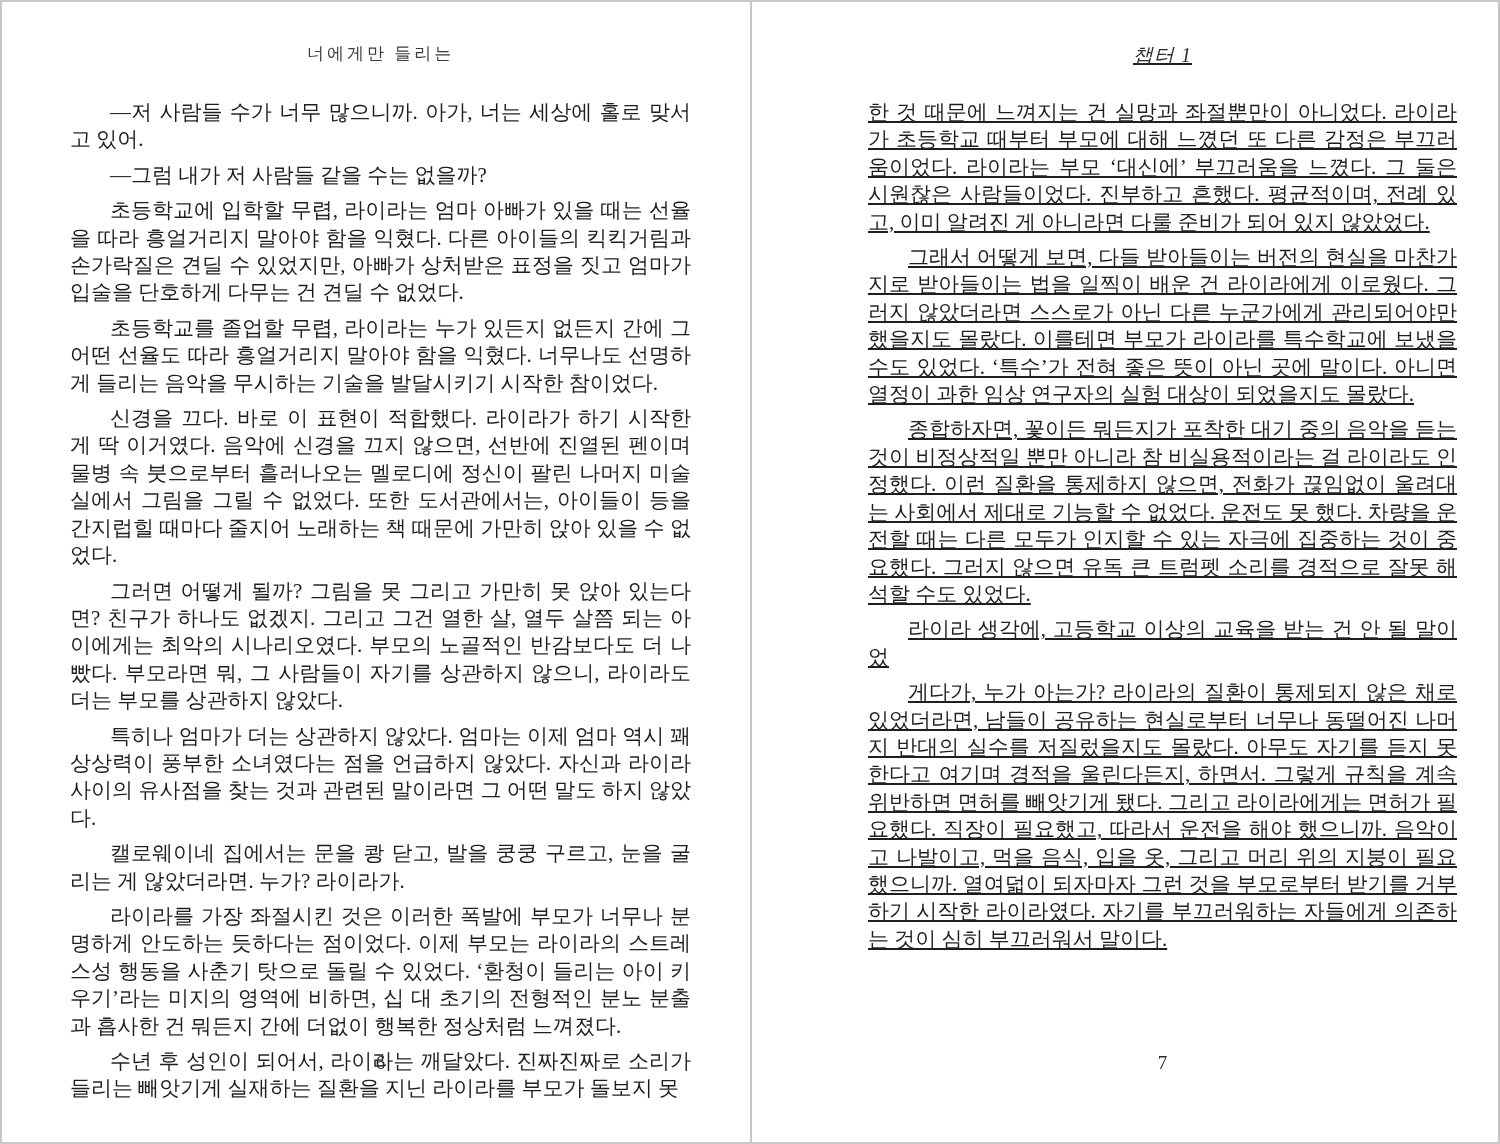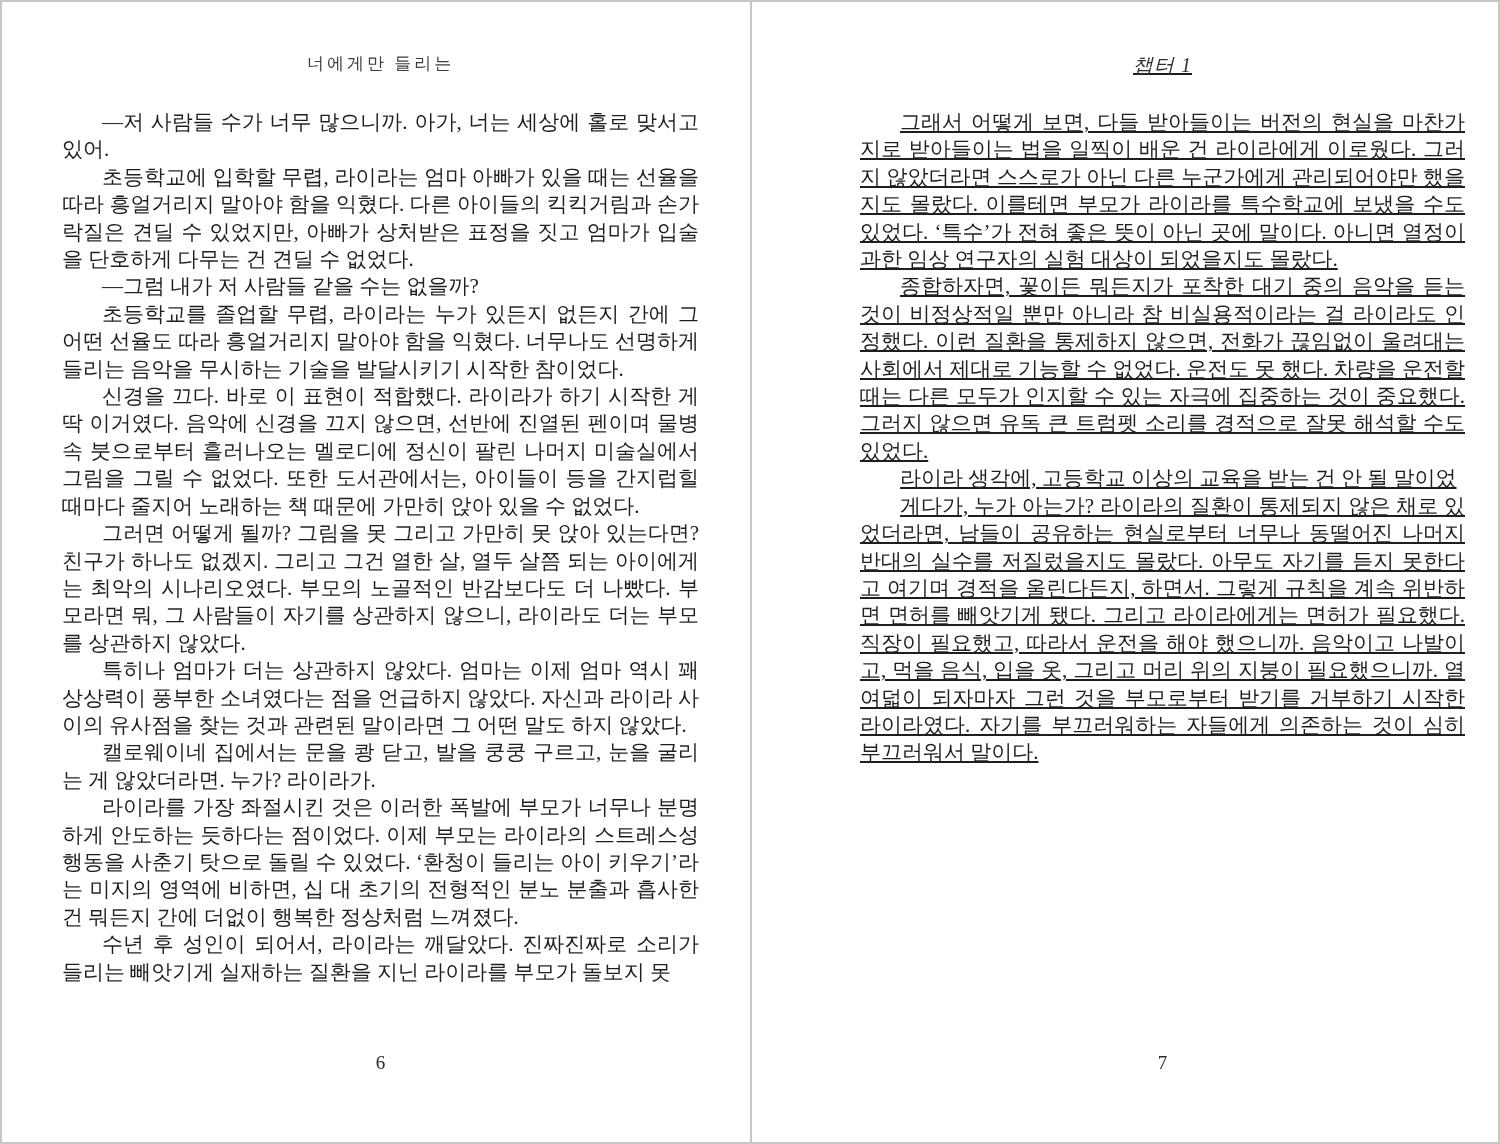--- a/index.html
+++ b/index.html
@@ -29,21 +29,21 @@
 
   .col {
     box-sizing: border-box;
     height: 100%;
     position: relative;
   }
   .page-left  .col { padding: 0 51px 0 60px; }
   .page-right .col { padding: 0 33px 0 108px; text-decoration: underline; }
 
   .running-header {
-    padding-top: 50px;
+    padding-top: 40px;
     height: 24px;
     text-align: center;
     font-size: 17px;
     letter-spacing: 3px;
     color: #3b3b3b;
     white-space: nowrap;
   }
   .running-header.chapter {
     font-style: italic;
     font-size: 20px;
@@ -53,21 +53,21 @@
 
   .body-text {
     margin-top: 33px;
     font-size: 21px;
     line-height: 27.4px;
     text-align: justify;
     word-break: break-all;
     overflow-wrap: anywhere;
   }
   .body-text p {
-    margin: 0;
+    margin: 8px;
     padding: 0;
     text-indent: 40px;
   }
   .body-text p.no-indent { text-indent: 0; }
 
   .page-number {
     position: absolute;
     top: 1050px;
     font-size: 19px;
     text-align: center;
@@ -79,40 +79,41 @@
 </head>
 <body>
 
 <div class="spread">
 
   <div class="page page-left">
     <div class="col">
       <div class="running-header">너에게만 들리는</div>
       <div class="body-text">
         <p>—저 사람들 수가 너무 많으니까. 아가, 너는 세상에 홀로 맞서고 있어.</p>
+        <p>—그럼 내가 저 사람들 같을 수는 없을까?</p>
         <p>초등학교에 입학할 무렵, 라이라는 엄마 아빠가 있을 때는 선율을 따라 흥얼거리지 말아야 함을 익혔다. 다른 아이들의 킥킥거림과 손가락질은 견딜 수 있었지만, 아빠가 상처받은 표정을 짓고 엄마가 입술을 단호하게 다무는 건 견딜 수 없었다.</p>
-        <p>—그럼 내가 저 사람들 같을 수는 없을까?</p>
         <p>초등학교를 졸업할 무렵, 라이라는 누가 있든지 없든지 간에 그 어떤 선율도 따라 흥얼거리지 말아야 함을 익혔다. 너무나도 선명하게 들리는 음악을 무시하는 기술을 발달시키기 시작한 참이었다.</p>
         <p>신경을 끄다. 바로 이 표현이 적합했다. 라이라가 하기 시작한 게 딱 이거였다. 음악에 신경을 끄지 않으면, 선반에 진열된 펜이며 물병 속 붓으로부터 흘러나오는 멜로디에 정신이 팔린 나머지 미술실에서 그림을 그릴 수 없었다. 또한 도서관에서는, 아이들이 등을 간지럽힐 때마다 줄지어 노래하는 책 때문에 가만히 앉아 있을 수 없었다.</p>
         <p>그러면 어떻게 될까? 그림을 못 그리고 가만히 못 앉아 있는다면? 친구가 하나도 없겠지. 그리고 그건 열한 살, 열두 살쯤 되는 아이에게는 최악의 시나리오였다. 부모의 노골적인 반감보다도 더 나빴다. 부모라면 뭐, 그 사람들이 자기를 상관하지 않으니, 라이라도 더는 부모를 상관하지 않았다.</p>
         <p>특히나 엄마가 더는 상관하지 않았다. 엄마는 이제 엄마 역시 꽤 상상력이 풍부한 소녀였다는 점을 언급하지 않았다. 자신과 라이라 사이의 유사점을 찾는 것과 관련된 말이라면 그 어떤 말도 하지 않았다.</p>
         <p>캘로웨이네 집에서는 문을 쾅 닫고, 발을 쿵쿵 구르고, 눈을 굴리는 게 않았더라면. 누가? 라이라가.</p>
         <p>라이라를 가장 좌절시킨 것은 이러한 폭발에 부모가 너무나 분명하게 안도하는 듯하다는 점이었다. 이제 부모는 라이라의 스트레스성 행동을 사춘기 탓으로 돌릴 수 있었다. ‘환청이 들리는 아이 키우기’라는 미지의 영역에 비하면, 십 대 초기의 전형적인 분노 분출과 흡사한 건 뭐든지 간에 더없이 행복한 정상처럼 느껴졌다.</p>
         <p>수년 후 성인이 되어서, 라이라는 깨달았다. 진짜진짜로 소리가 들리는 빼앗기게 실재하는 질환을 지닌 라이라를 부모가 돌보지 못</p>
       </div>
       <div class="page-number">6</div>
     </div>
   </div>
 
   <div class="divider"></div>
 
   <div class="page page-right">
     <div class="col">
       <div class="running-header chapter">챕터 1</div>
       <div class="body-text">
+        <p class="no-indent">한 것 때문에 느껴지는 건 실망과 좌절뿐만이 아니었다. 라이라가 초등학교 때부터 부모에 대해 느꼈던 또 다른 감정은 부끄러움이었다. 라이라는 부모 ‘대신에’ 부끄러움을 느꼈다. 그 둘은 시원찮은 사람들이었다. 진부하고 흔했다. 평균적이며, 전례 있고, 이미 알려진 게 아니라면 다룰 준비가 되어 있지 않았었다.</p>
         <p>그래서 어떻게 보면, 다들 받아들이는 버전의 현실을 마찬가지로 받아들이는 법을 일찍이 배운 건 라이라에게 이로웠다. 그러지 않았더라면 스스로가 아닌 다른 누군가에게 관리되어야만 했을지도 몰랐다. 이를테면 부모가 라이라를 특수학교에 보냈을 수도 있었다. ‘특수’가 전혀 좋은 뜻이 아닌 곳에 말이다. 아니면 열정이 과한 임상 연구자의 실험 대상이 되었을지도 몰랐다.</p>
         <p>종합하자면, 꽃이든 뭐든지가 포착한 대기 중의 음악을 듣는 것이 비정상적일 뿐만 아니라 참 비실용적이라는 걸 라이라도 인정했다. 이런 질환을 통제하지 않으면, 전화가 끊임없이 울려대는 사회에서 제대로 기능할 수 없었다. 운전도 못 했다. 차량을 운전할 때는 다른 모두가 인지할 수 있는 자극에 집중하는 것이 중요했다. 그러지 않으면 유독 큰 트럼펫 소리를 경적으로 잘못 해석할 수도 있었다.</p>
         <p>라이라 생각에, 고등학교 이상의 교육을 받는 건 안 될 말이었</p>
         <p>게다가, 누가 아는가? 라이라의 질환이 통제되지 않은 채로 있었더라면, 남들이 공유하는 현실로부터 너무나 동떨어진 나머지 반대의 실수를 저질렀을지도 몰랐다. 아무도 자기를 듣지 못한다고 여기며 경적을 울린다든지, 하면서. 그렇게 규칙을 계속 위반하면 면허를 빼앗기게 됐다. 그리고 라이라에게는 면허가 필요했다. 직장이 필요했고, 따라서 운전을 해야 했으니까. 음악이고 나발이고, 먹을 음식, 입을 옷, 그리고 머리 위의 지붕이 필요했으니까. 열여덟이 되자마자 그런 것을 부모로부터 받기를 거부하기 시작한 라이라였다. 자기를 부끄러워하는 자들에게 의존하는 것이 심히 부끄러워서 말이다.</p>
       </div>
       <div class="page-number">7</div>
     </div>
   </div>
 
 </div>

